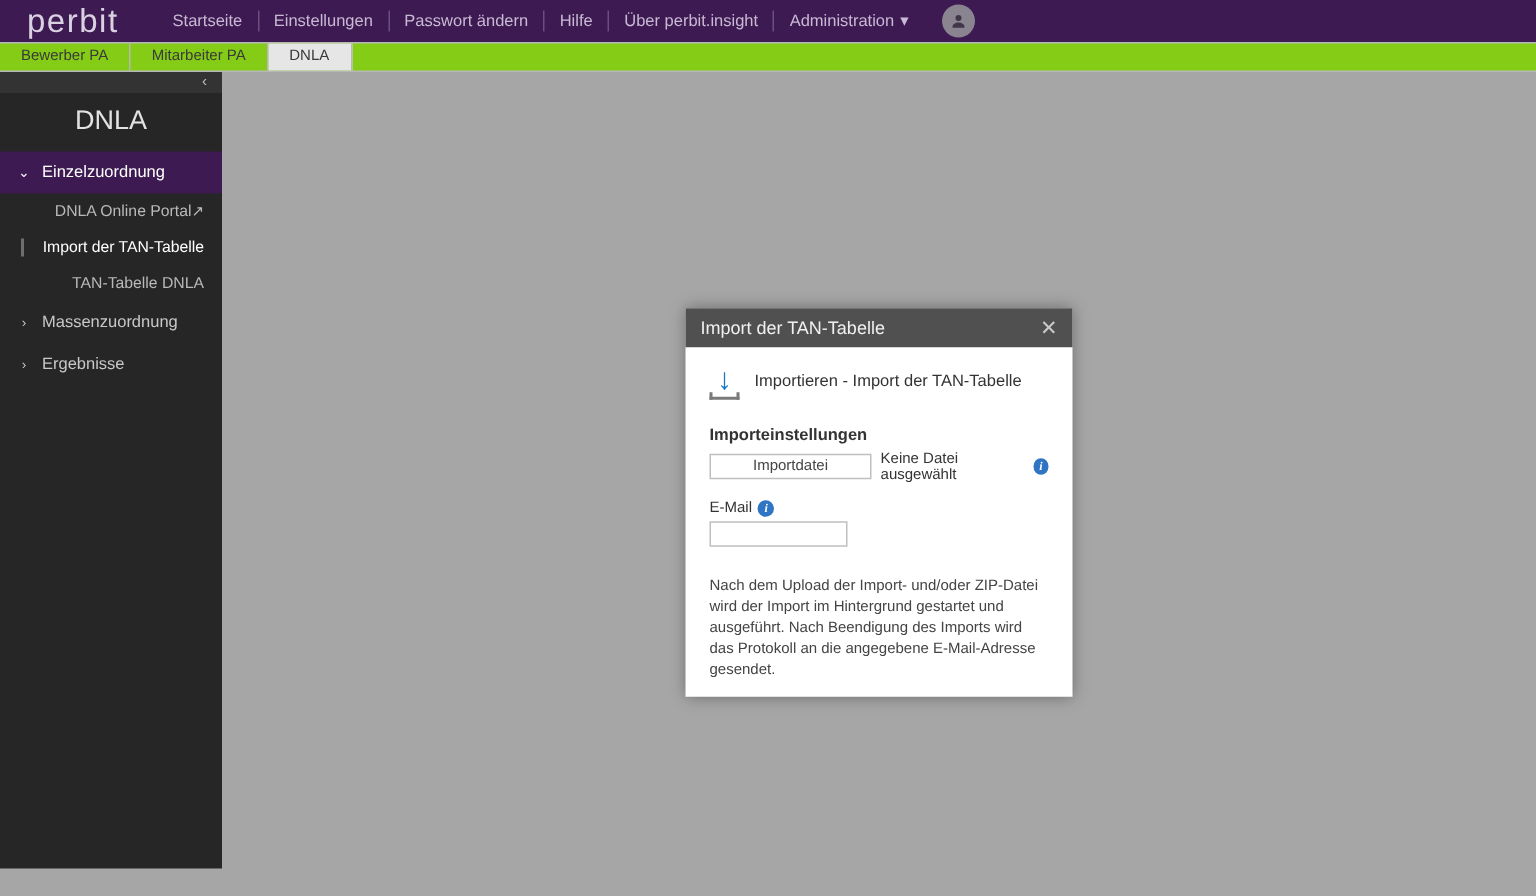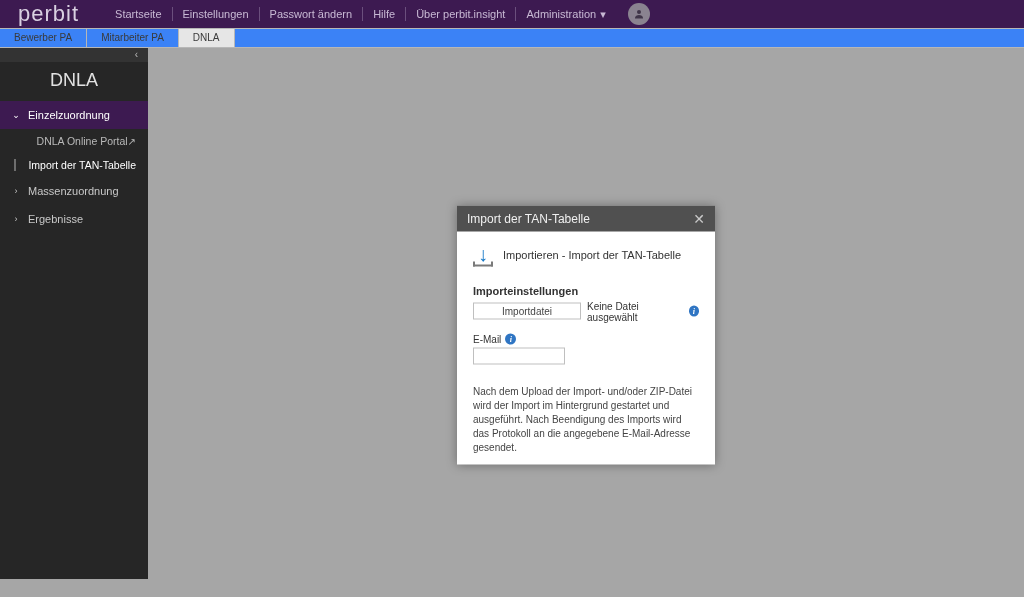--- a/index.html
+++ b/index.html
@@ -41,21 +41,21 @@
   .user-circle {
     width: 22px; height: 22px; border-radius: 50%;
     background: #8a8390; margin-left: 12px;
     display: flex; align-items: center; justify-content: center;
     font-size: 13px; color: #403649;
   }
 
   
   .crumbbar {
     height: 20px;
-    background: #3b82f6;
+    background: #84cc16;
     border-top: 1px solid #b7b7b7;
     border-bottom: 1px solid #b7b7b7;
     display: flex;
     align-items: center;
     font-size: 10px;
     color: #3a3a3a;
   }
   .crumb {
     padding: 0 14px;
     line-height: 14px;
@@ -283,20 +283,23 @@
       <span class="side-chev">⌄</span>
       <span>Einzelzuordnung</span>
     </div>
     <div class="side-sub">
       <span>DNLA Online Portal</span>
       <span class="ext-icon">↗</span>
     </div>
     <div class="side-sub current">
       <span>Import der TAN-Tabelle</span>
     </div>
+    <div class="side-sub">
+      <span>TAN-Tabelle DNLA</span>
+    </div>
 
     <div class="side-group">
       <span class="side-chev">›</span>
       <span>Massenzuordnung</span>
     </div>
     <div class="side-group">
       <span class="side-chev">›</span>
       <span>Ergebnisse</span>
     </div>
   </div>

